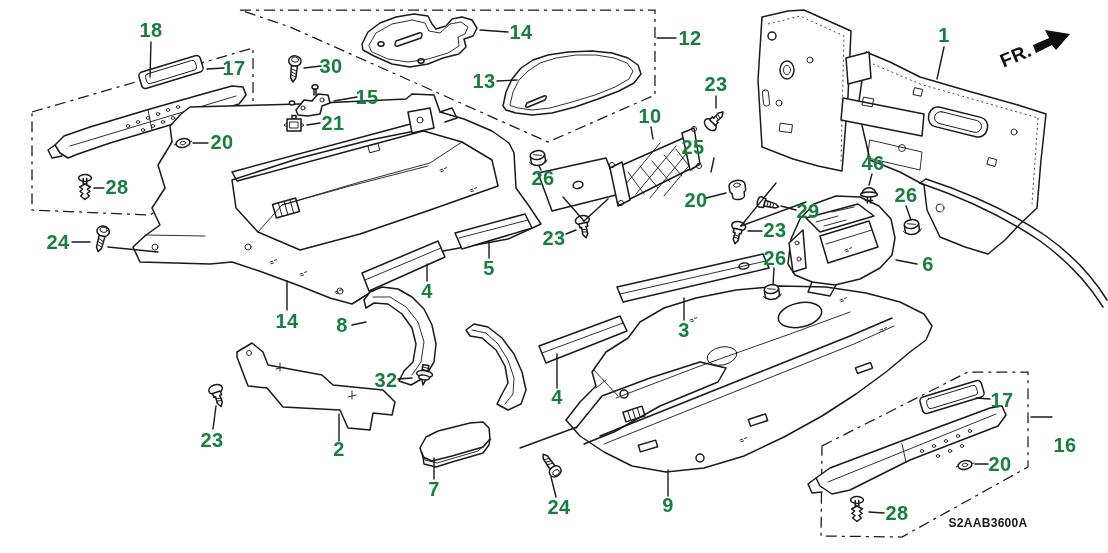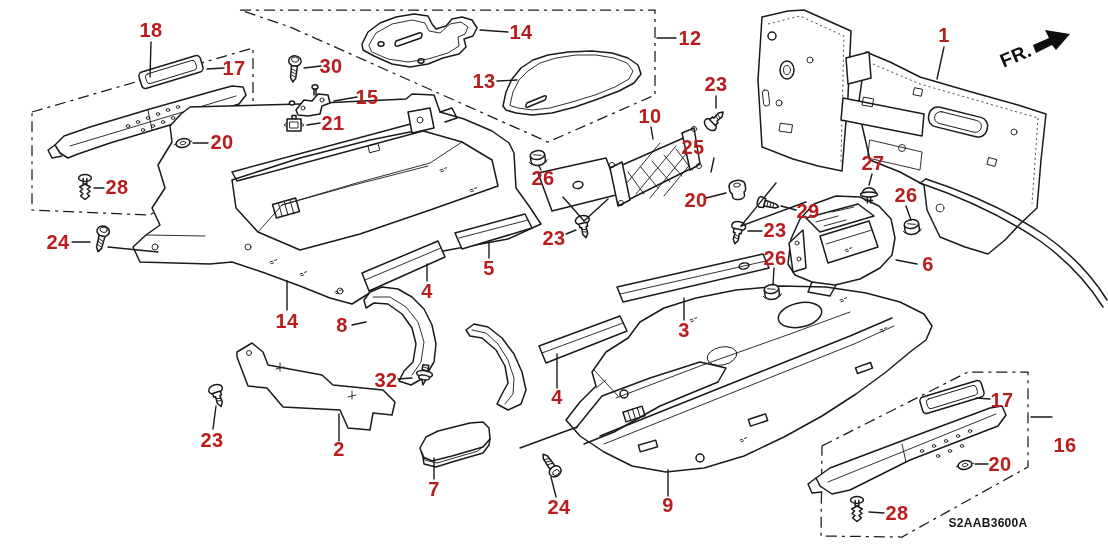--- a/index.html
+++ b/index.html
@@ -1,21 +1,21 @@
 <!DOCTYPE html>
 <html><head>
 <meta charset="utf-8">
 <style>
   html,body{margin:0;padding:0;background:#ffffff;}
   .stage{position:relative;width:1108px;height:553px;background:#fff;overflow:hidden;
          font-family:"Liberation Sans",sans-serif;}
   .stage svg{position:absolute;left:0;top:0;}
   .labels{position:absolute;left:0;top:0;width:100%;height:100%;pointer-events:none;}
   .part-label{position:absolute;transform:translate(-50%,-50%);font-weight:700;
-              font-size:20px;color:#b91c1c;letter-spacing:.5px;white-space:nowrap;}
+              font-size:20px;color:#15803d;letter-spacing:.5px;white-space:nowrap;}
   .code{position:absolute;left:988px;top:523px;transform:translate(-50%,-50%);
         font-size:12px;font-weight:700;color:#161616;letter-spacing:.3px;}
   .fr{position:absolute;left:1016px;top:56px;transform:translate(-50%,-50%) rotate(-23deg);
       font-size:19px;font-weight:800;color:#0d0d0d;letter-spacing:.5px;}
   
   .ln{fill:none;stroke:#1a1a1a;stroke-width:1.5;stroke-linejoin:round;stroke-linecap:round;}
   .fl{fill:#ffffff;stroke:#1a1a1a;stroke-width:1.5;stroke-linejoin:round;}
   .thin{fill:none;stroke:#1a1a1a;stroke-width:.9;stroke-linejoin:round;stroke-linecap:round;}
   .dash{fill:none;stroke:#1a1a1a;stroke-width:1.25;stroke-dasharray:11 5 3 5;}
   .dot{fill:none;stroke:#1a1a1a;stroke-width:.8;stroke-dasharray:2 3;}
@@ -429,21 +429,21 @@
       <span class="part-label" style="left: 484px; top: 81px;">13</span>
       <span class="part-label" style="left: 690px; top: 38px;">12</span>
       <span class="part-label" style="left: 650px; top: 116px;">10</span>
       <span class="part-label" style="left: 543px; top: 178px;">26</span>
       <span class="part-label" style="left: 554px; top: 238px;">23</span>
       <span class="part-label" style="left: 944px; top: 35px;">1</span>
       <span class="part-label" style="left: 716px; top: 84px;">23</span>
       <span class="part-label" style="left: 693px; top: 147px;">25</span>
       <span class="part-label" style="left: 696px; top: 200px;">20</span>
       <span class="part-label" style="left: 808px; top: 211px;">29</span>
-      <span class="part-label" style="left: 873px; top: 163px;">27</span>
+      <span class="part-label" style="left: 873px; top: 163px;">46</span>
       <span class="part-label" style="left: 906px; top: 195px;">26</span>
       <span class="part-label" style="left: 775px; top: 230px;">23</span>
       <span class="part-label" style="left: 775px; top: 258px;">26</span>
       <span class="part-label" style="left: 928px; top: 264px;">6</span>
       <span class="part-label" style="left: 287px; top: 321px;">14</span>
       <span class="part-label" style="left: 342px; top: 325px;">8</span>
       <span class="part-label" style="left: 489px; top: 268px;">5</span>
       <span class="part-label" style="left: 427px; top: 291px;">4</span>
       <span class="part-label" style="left: 684px; top: 330px;">3</span>
       <span class="part-label" style="left: 386px; top: 380px;">32</span>

